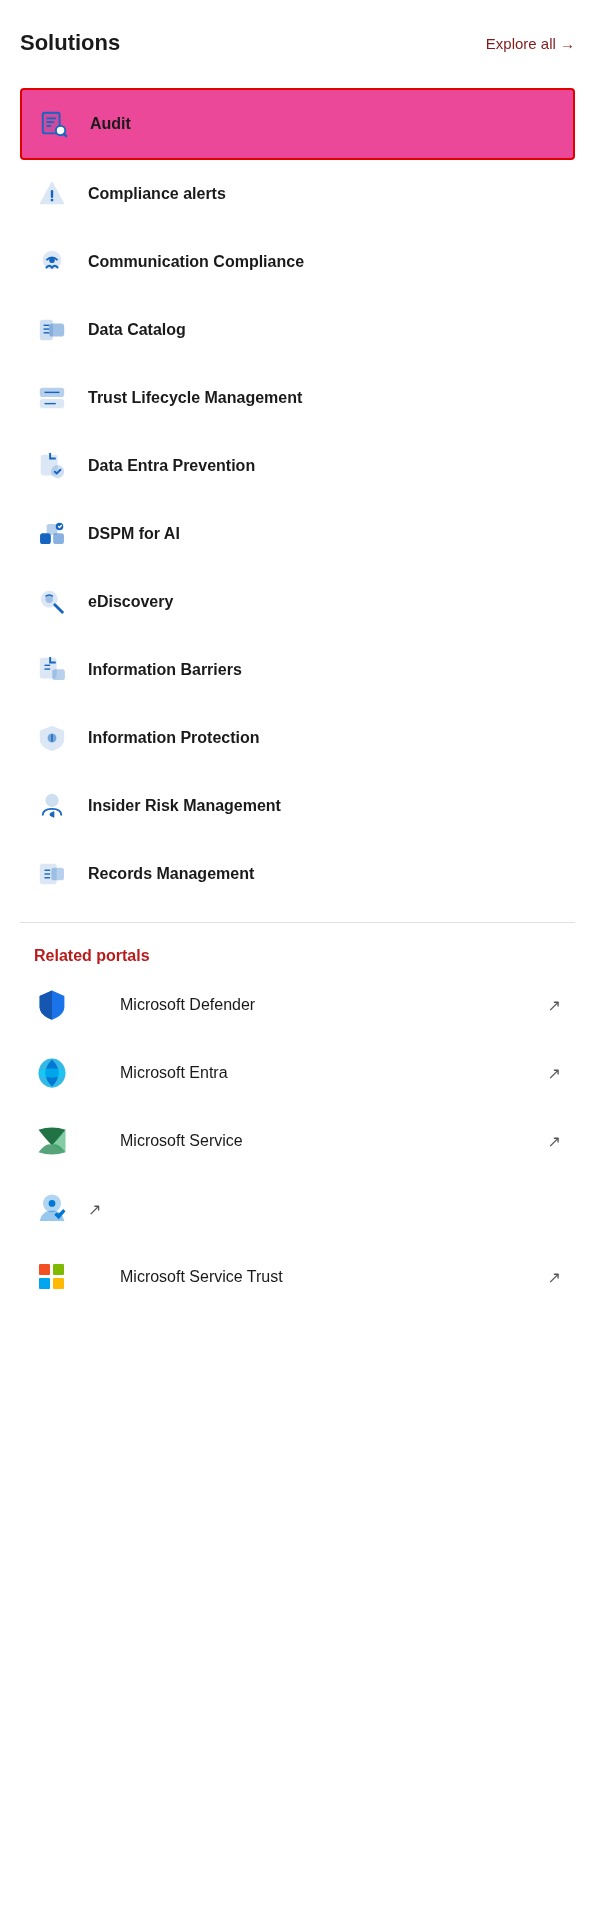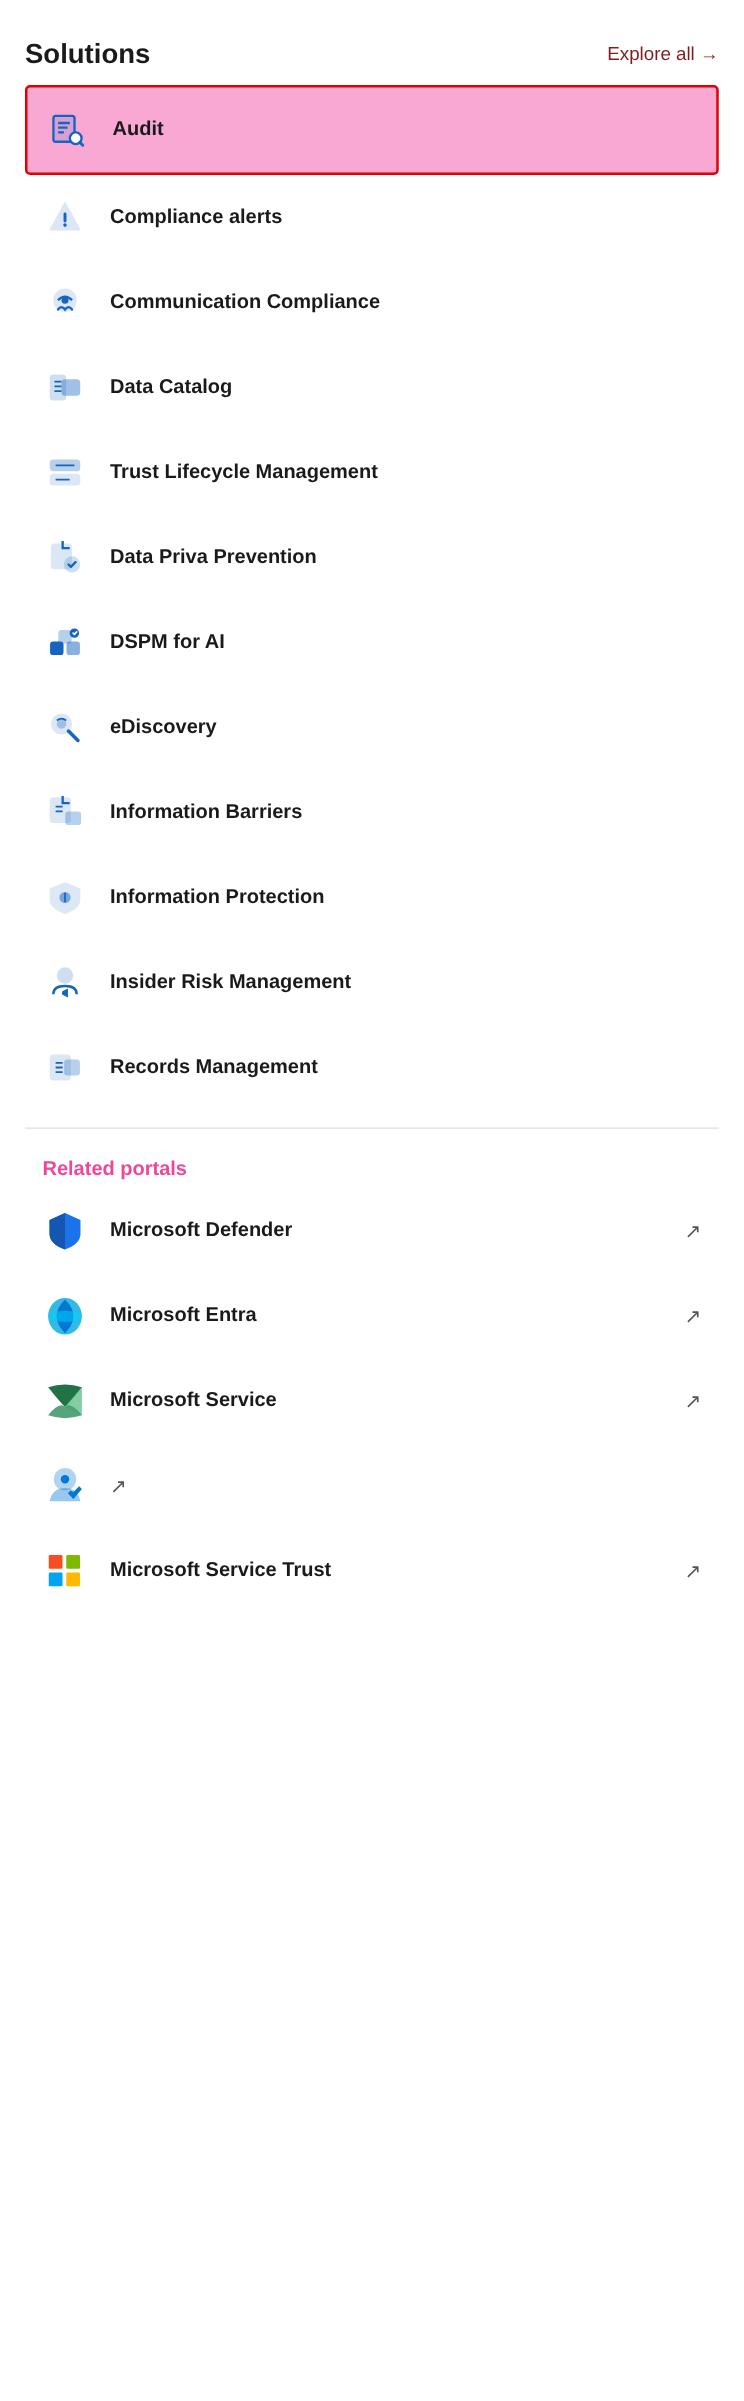--- a/index.html
+++ b/index.html
@@ -17,21 +17,21 @@
     }
 
     .container {
       padding: 30px 20px 40px 20px;
     }
 
     .header {
       display: flex;
       align-items: center;
       justify-content: space-between;
-      margin-bottom: 12px;
+      margin-bottom: 32px;
     }
 
     .header-title {
       font-size: 22px;
       font-weight: 700;
       color: #1a1a1a;
     }
 
     .explore-all {
       font-size: 15px;
@@ -54,21 +54,21 @@
       gap: 18px;
       padding: 16px 14px;
       cursor: pointer;
       border-radius: 4px;
       transition: background 0.1s;
     }
 
     .solution-item.active {
       border: 2px solid #e00000;
       border-radius: 4px;
-      background: #f9a8d4;
+      background: #ec4899;
     }
 
     .solution-icon {
       width: 36px;
       height: 36px;
       flex-shrink: 0;
       display: flex;
       align-items: center;
       justify-content: center;
     }
@@ -86,38 +86,39 @@
 
     .divider {
       height: 1px;
       background: #e0e0e0;
       margin: 14px 0;
     }
 
     .section-title {
       font-size: 16px;
       font-weight: 700;
-      color: #ec4899;
+      color: #b91c1c;
       padding: 10px 14px 6px 14px;
     }
 
     .portal-item {
       display: flex;
       align-items: center;
       gap: 18px;
       padding: 16px 14px;
       cursor: pointer;
       border-radius: 4px;
     }
 
     .portal-label {
       font-size: 16px;
-      font-weight: 700;
+      font-weight: 400;
       color: #1a1a1a;
       flex: 1;
+      margin-left: 32px;
     }
 
     .external-icon {
       color: #555;
       font-size: 16px;
     }
 
     .portal-icon {
       width: 36px;
       height: 36px;
@@ -220,21 +221,21 @@
 
     <div class="solution-item">
       <div class="solution-icon">
         <svg viewBox="0 0 32 32" fill="none" xmlns="http://www.w3.org/2000/svg">
           <rect x="5" y="5" width="16" height="20" rx="2" fill="#1565c0" opacity="0.15" stroke="#1565c0" stroke-width="2"></rect>
           <path d="M14 2 L14 8 L20 8" stroke="#1565c0" stroke-width="2" fill="none"></path>
           <circle cx="22" cy="22" r="6" fill="#1565c0" opacity="0.2" stroke="#1565c0" stroke-width="2"></circle>
           <path d="M19 22 L21 24 L25 20" stroke="#1565c0" stroke-width="2" stroke-linecap="round" stroke-linejoin="round"></path>
         </svg>
       </div>
-      <span class="solution-label">Data Priva Prevention</span>
+      <span class="solution-label">Data Entra Prevention</span>
     </div>
 
     <div class="solution-item">
       <div class="solution-icon">
         <svg viewBox="0 0 32 32" fill="none" xmlns="http://www.w3.org/2000/svg">
           <rect x="4" y="16" width="10" height="10" rx="2" fill="#1565c0" stroke="#1565c0" stroke-width="1.5"></rect>
           <rect x="18" y="16" width="10" height="10" rx="2" fill="#1565c0" opacity="0.5" stroke="#1565c0" stroke-width="1.5"></rect>
           <rect x="11" y="6" width="10" height="10" rx="2" fill="#1565c0" opacity="0.3" stroke="#1565c0" stroke-width="1.5"></rect>
           <circle cx="24" cy="8" r="4" fill="#1565c0"></circle>
           <path d="M23 8 L24 9 L26 7" stroke="white" stroke-width="1.5" stroke-linecap="round" stroke-linejoin="round"></path>

